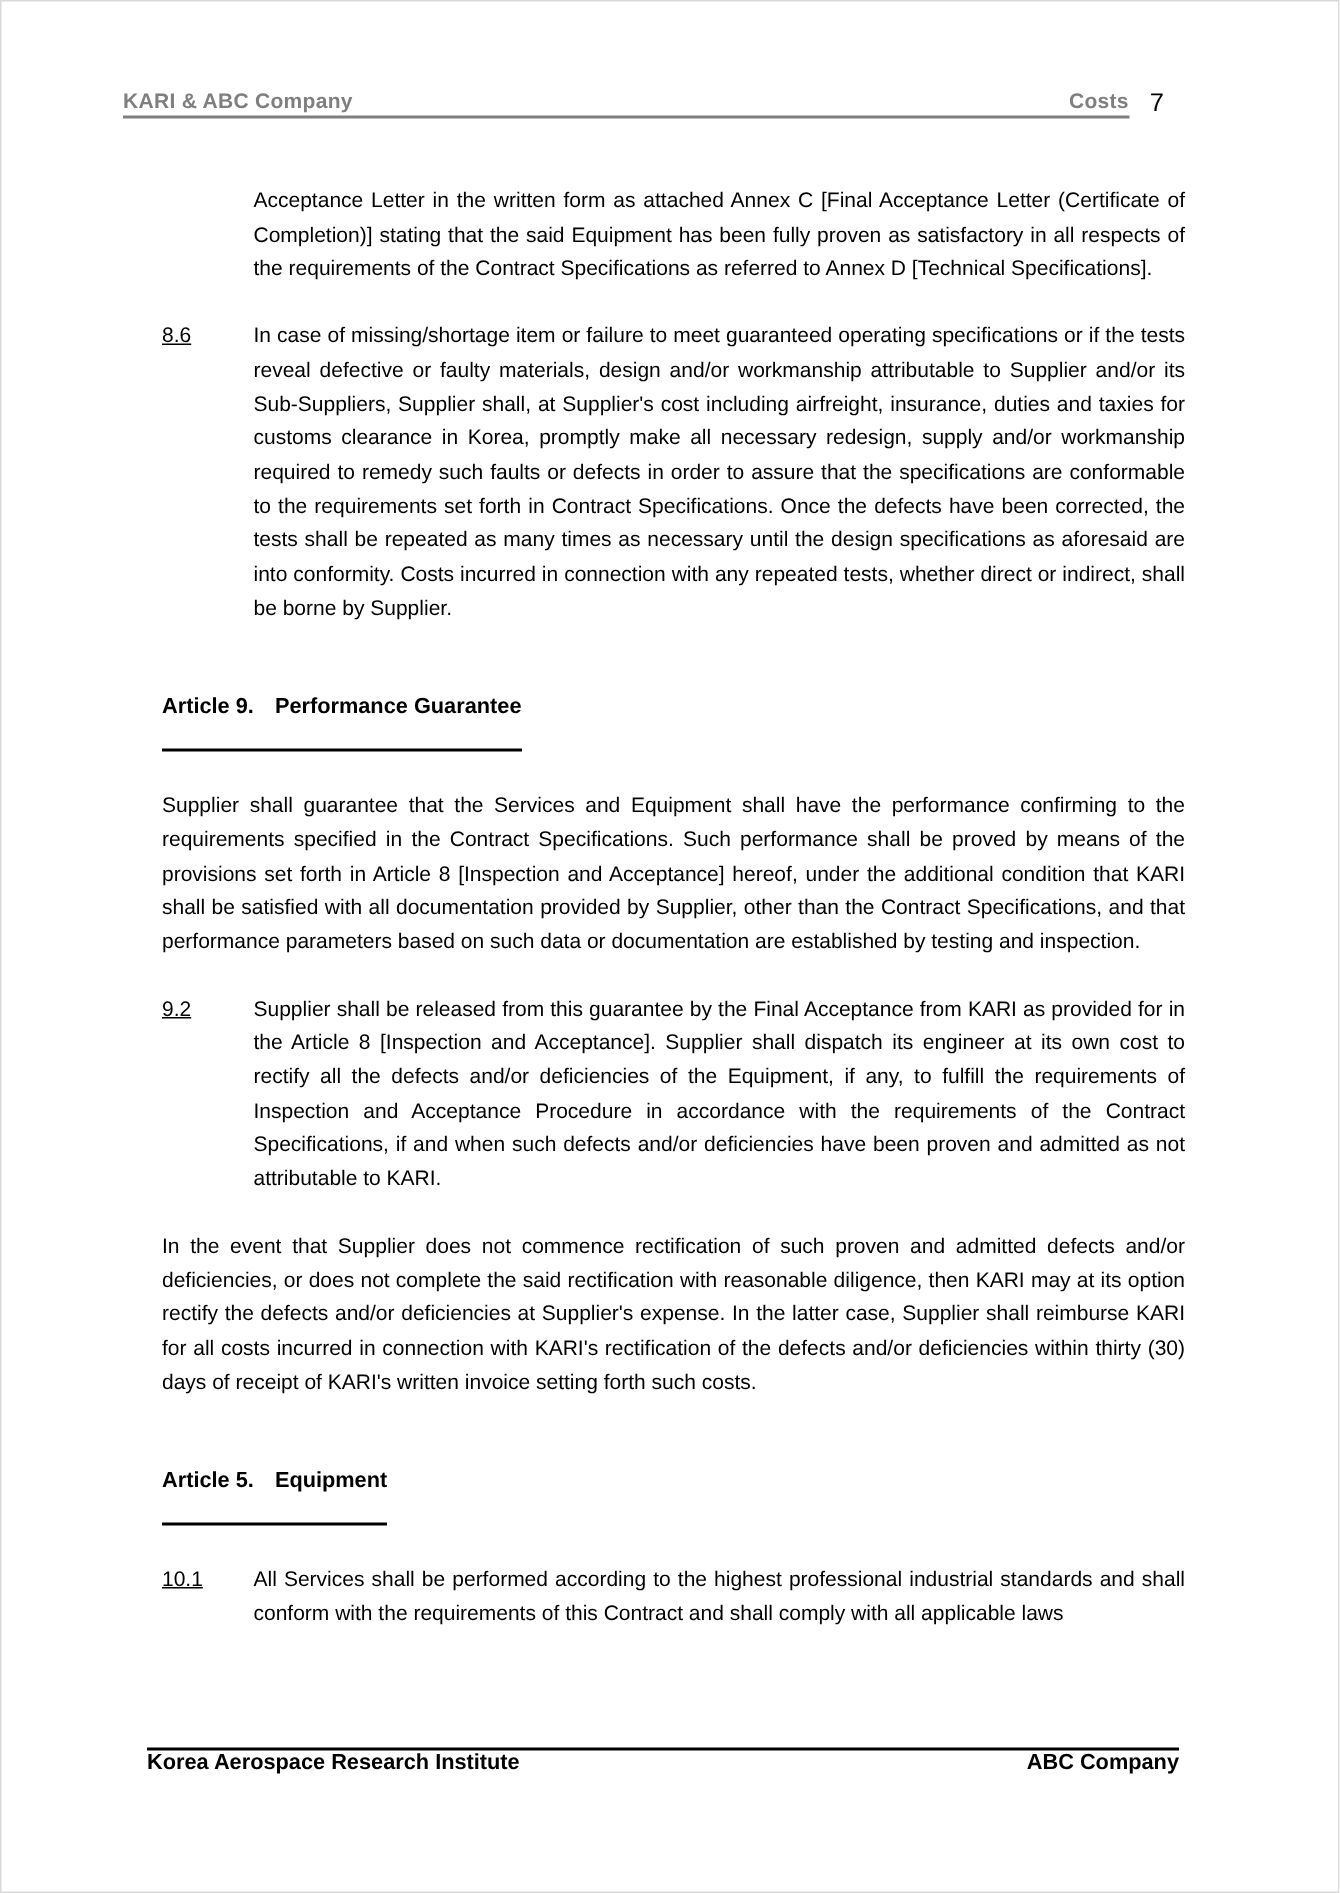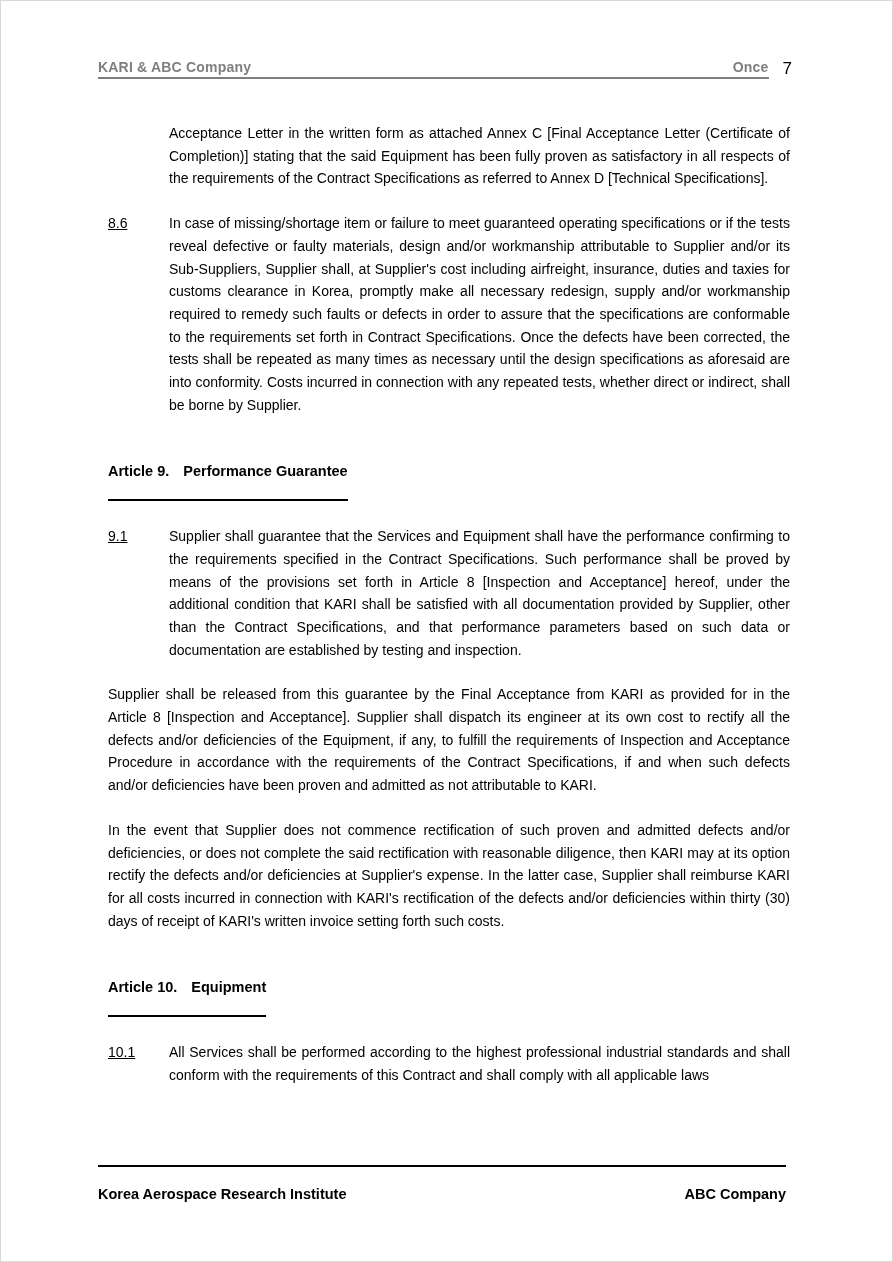--- a/index.html
+++ b/index.html
@@ -3,21 +3,21 @@
 <meta charset="utf-8">
 <style>
   html,body{margin:0;padding:0;background:#fff;}
   .page{
     width:893px;height:1262px;position:relative;background:#ffffff;
     color:#000;font-family:"Liberation Sans",sans-serif;overflow:hidden;
     border:1px solid #d8d8d8;box-sizing:border-box;
   }
   
   .header{
-    position:absolute;top:58px;left:97px;width:694px;
+    position:absolute;top:58px;left:81px;width:694px;
     display:flex;align-items:flex-end;
   }
   .header-rule{
     flex:1;display:flex;justify-content:space-between;align-items:baseline;
     border-bottom:2px solid #7f7f7f;padding-bottom:2px;
     color:#7f7f7f;font-weight:bold;font-size:14px;letter-spacing:.2px;
   }
   .page-num{
     color:#000;font-size:17px;margin-left:14px;line-height:1;
     padding-bottom:2px;
@@ -32,34 +32,34 @@
   .para .text{flex:1;text-align:justify;}
   .para.no-num .num{visibility:hidden;}
   .article-heading{margin:44px 0 24px 0;font-size:14.5px;font-weight:bold;}
   .article-heading .hwrap{
     display:inline-block;border-bottom:2px solid #000;padding-bottom:16px;
   }
   .article-heading .hgap{display:inline-block;width:14px;}
   
   .footer{
     position:absolute;left:97px;top:1164px;width:688px;
-    border-top:2px solid #000;padding-top:19px;
+    border-top:2px solid #000;padding-top:0;
     display:flex;justify-content:space-between;
     font-weight:bold;font-size:14.5px;
   }
 </style>
 </head>
 <body>
 
 <div class="page">
 
   <div class="header">
     <div class="header-rule">
       <span>KARI &amp; ABC Company</span>
-      <span>Once</span>
+      <span>Costs</span>
     </div>
     <span class="page-num">7</span>
   </div>
 
   <div class="content">
 
     <div class="para no-num">
       <span class="num"></span>
       <span class="text">Acceptance Letter in the written form as attached Annex C [Final Acceptance Letter (Certificate of Completion)] stating that the said Equipment has been fully proven as satisfactory in all respects of the requirements of the Contract Specifications as referred to Annex D [Technical Specifications].</span>
     </div>
@@ -67,34 +67,34 @@
     <div class="para">
       <span class="num">8.6</span>
       <span class="text">In case of missing/shortage item or failure to meet guaranteed operating specifications or if the tests reveal defective or faulty materials, design and/or workmanship attributable to Supplier and/or its Sub-Suppliers, Supplier shall, at Supplier's cost including airfreight, insurance, duties and taxies for customs clearance in Korea, promptly make all necessary redesign, supply and/or workmanship required to remedy such faults or defects in order to assure that the specifications are conformable to the requirements set forth in Contract Specifications. Once the defects have been corrected, the tests shall be repeated as many times as necessary until the design specifications as aforesaid are into conformity. Costs incurred in connection with any repeated tests, whether direct or indirect, shall be borne by Supplier.</span>
     </div>
 
     <div class="article-heading">
       <span class="hwrap"><span>Article 9.</span><span class="hgap"></span><span>Performance Guarantee</span></span>
     </div>
 
     <div class="para">
-      <span class="num">9.1</span>
       <span class="text">Supplier shall guarantee that the Services and Equipment shall have the performance confirming to the requirements specified in the Contract Specifications. Such performance shall be proved by means of the provisions set forth in Article 8 [Inspection and Acceptance] hereof, under the additional condition that KARI shall be satisfied with all documentation provided by Supplier, other than the Contract Specifications, and that performance parameters based on such data or documentation are established by testing and inspection.</span>
     </div>
 
     <div class="para">
+      <span class="num">9.2</span>
       <span class="text">Supplier shall be released from this guarantee by the Final Acceptance from KARI as provided for in the Article 8 [Inspection and Acceptance]. Supplier shall dispatch its engineer at its own cost to rectify all the defects and/or deficiencies of the Equipment, if any, to fulfill the requirements of Inspection and Acceptance Procedure in accordance with the requirements of the Contract Specifications, if and when such defects and/or deficiencies have been proven and admitted as not attributable to KARI.</span>
     </div>
 
     <div class="para">
       <span class="text">In the event that Supplier does not commence rectification of such proven and admitted defects and/or deficiencies, or does not complete the said rectification with reasonable diligence, then KARI may at its option rectify the defects and/or deficiencies at Supplier's expense. In the latter case, Supplier shall reimburse KARI for all costs incurred in connection with KARI's rectification of the defects and/or deficiencies within thirty (30) days of receipt of KARI's written invoice setting forth such costs.</span>
     </div>
 
     <div class="article-heading">
-      <span class="hwrap"><span>Article 10.</span><span class="hgap"></span><span>Equipment</span></span>
+      <span class="hwrap"><span>Article 5.</span><span class="hgap"></span><span>Equipment</span></span>
     </div>
 
     <div class="para">
       <span class="num">10.1</span>
       <span class="text">All Services shall be performed according to the highest professional industrial standards and shall conform with the requirements of this Contract and shall comply with all applicable laws</span>
     </div>
 
   </div>
 
   <div class="footer">

